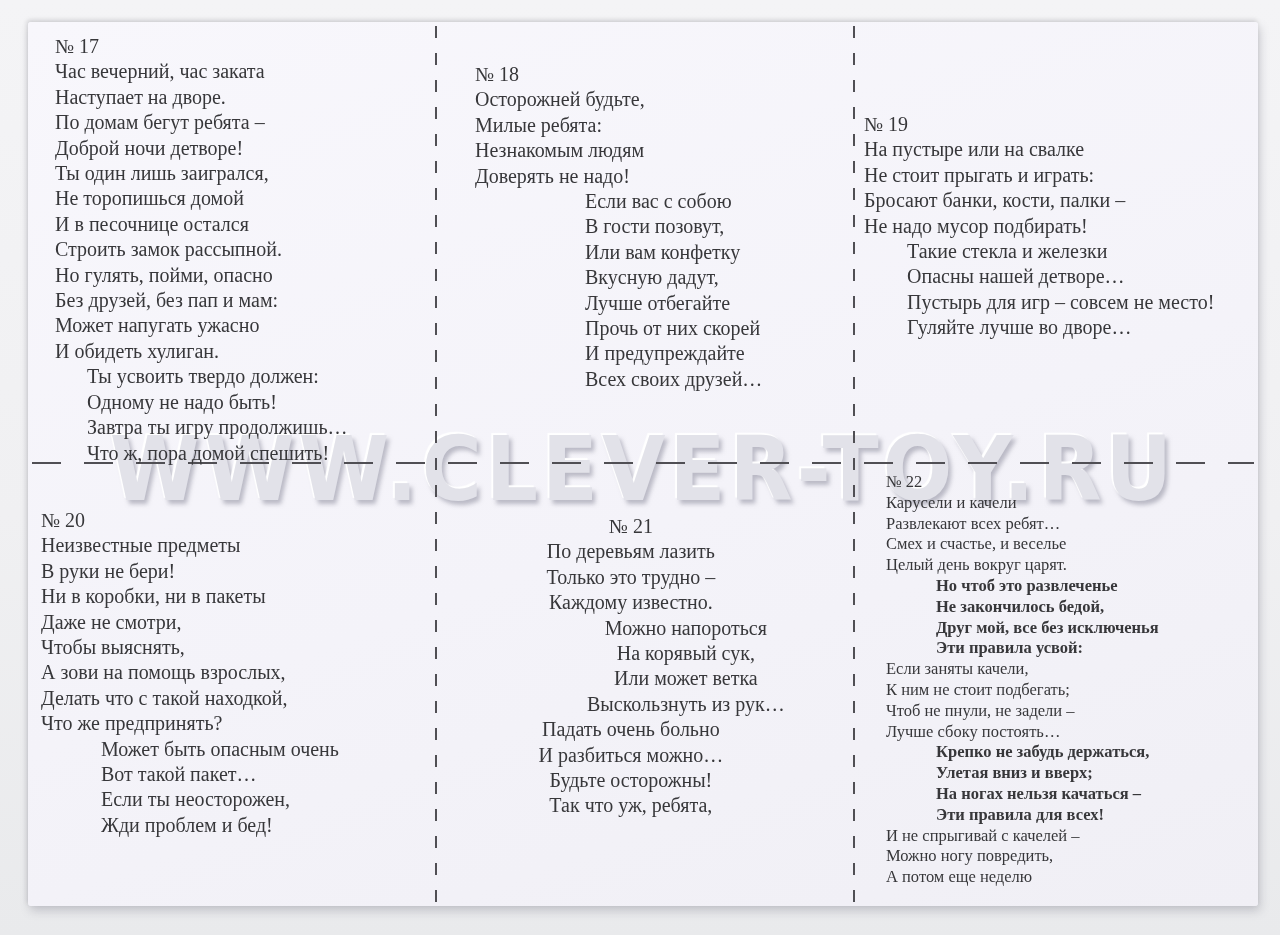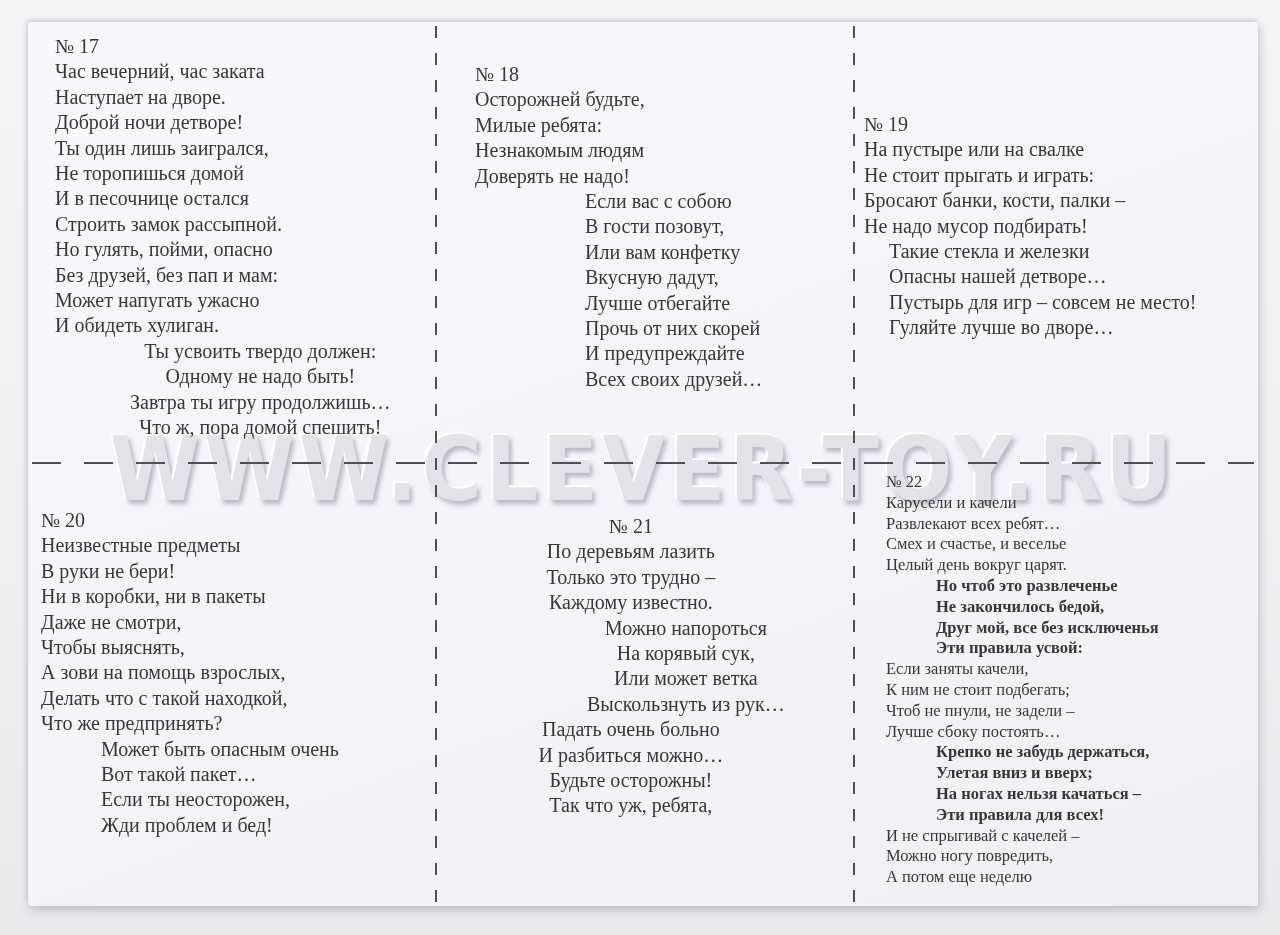--- a/index.html
+++ b/index.html
@@ -70,43 +70,44 @@
     white-space: nowrap;
   }
   .poem .poem-number { line-height: 25.4px; }
   .p17 { left: 27px;  top: 12px; }
   .p18 { left: 447px; top: 40px; }
   .p19 { left: 836px; top: 90px; }
   .p20 { left: 13px;  top: 486px; }
   .p21 { left: 449px; top: 492px; text-align: center; }
   .p22 { left: 858px; top: 450px; font-size: 16.5px; line-height: 20.8px; }
   .p22 .poem-number { line-height: 20.8px; }
-  .p17 .indented { margin-left: 75px; text-align: center; }
+  .p17 .indented { margin-left: 32px; }
   .p18 .indented { margin-left: 110px; }
-  .p19 .indented { margin-left: 25px; }
+  .p19 .indented { margin-left: 43px; }
   .p20 .indented { margin-left: 60px; }
   .p21 .indented { margin-left: 110px; }
   .p22 .indented { margin-left: 50px; font-weight: bold; }
 </style>
 </head>
 <body>
 
 <div class="scene">
   <div class="card">
 
     <div class="watermark">WWW.CLEVER-TOY.RU</div>
 
     <div class="cut-line v v1"></div>
     <div class="cut-line v v2"></div>
     <div class="cut-line h h1"></div>
 
     <section class="poem p17">
         <div class="poem-number">№ 17</div>
         <div class="poem-line">Час вечерний, час заката</div>
         <div class="poem-line">Наступает на дворе.</div>
+        <div class="poem-line">По домам бегут ребята –</div>
         <div class="poem-line">Доброй ночи детворе!</div>
         <div class="poem-line">Ты один лишь заигрался,</div>
         <div class="poem-line">Не торопишься домой</div>
         <div class="poem-line">И в песочнице остался</div>
         <div class="poem-line">Строить замок рассыпной.</div>
         <div class="poem-line">Но гулять, пойми, опасно</div>
         <div class="poem-line">Без друзей, без пап и мам:</div>
         <div class="poem-line">Может напугать ужасно</div>
         <div class="poem-line">И обидеть хулиган.</div>
         <div class="poem-line indented">Ты усвоить твердо должен:</div>

